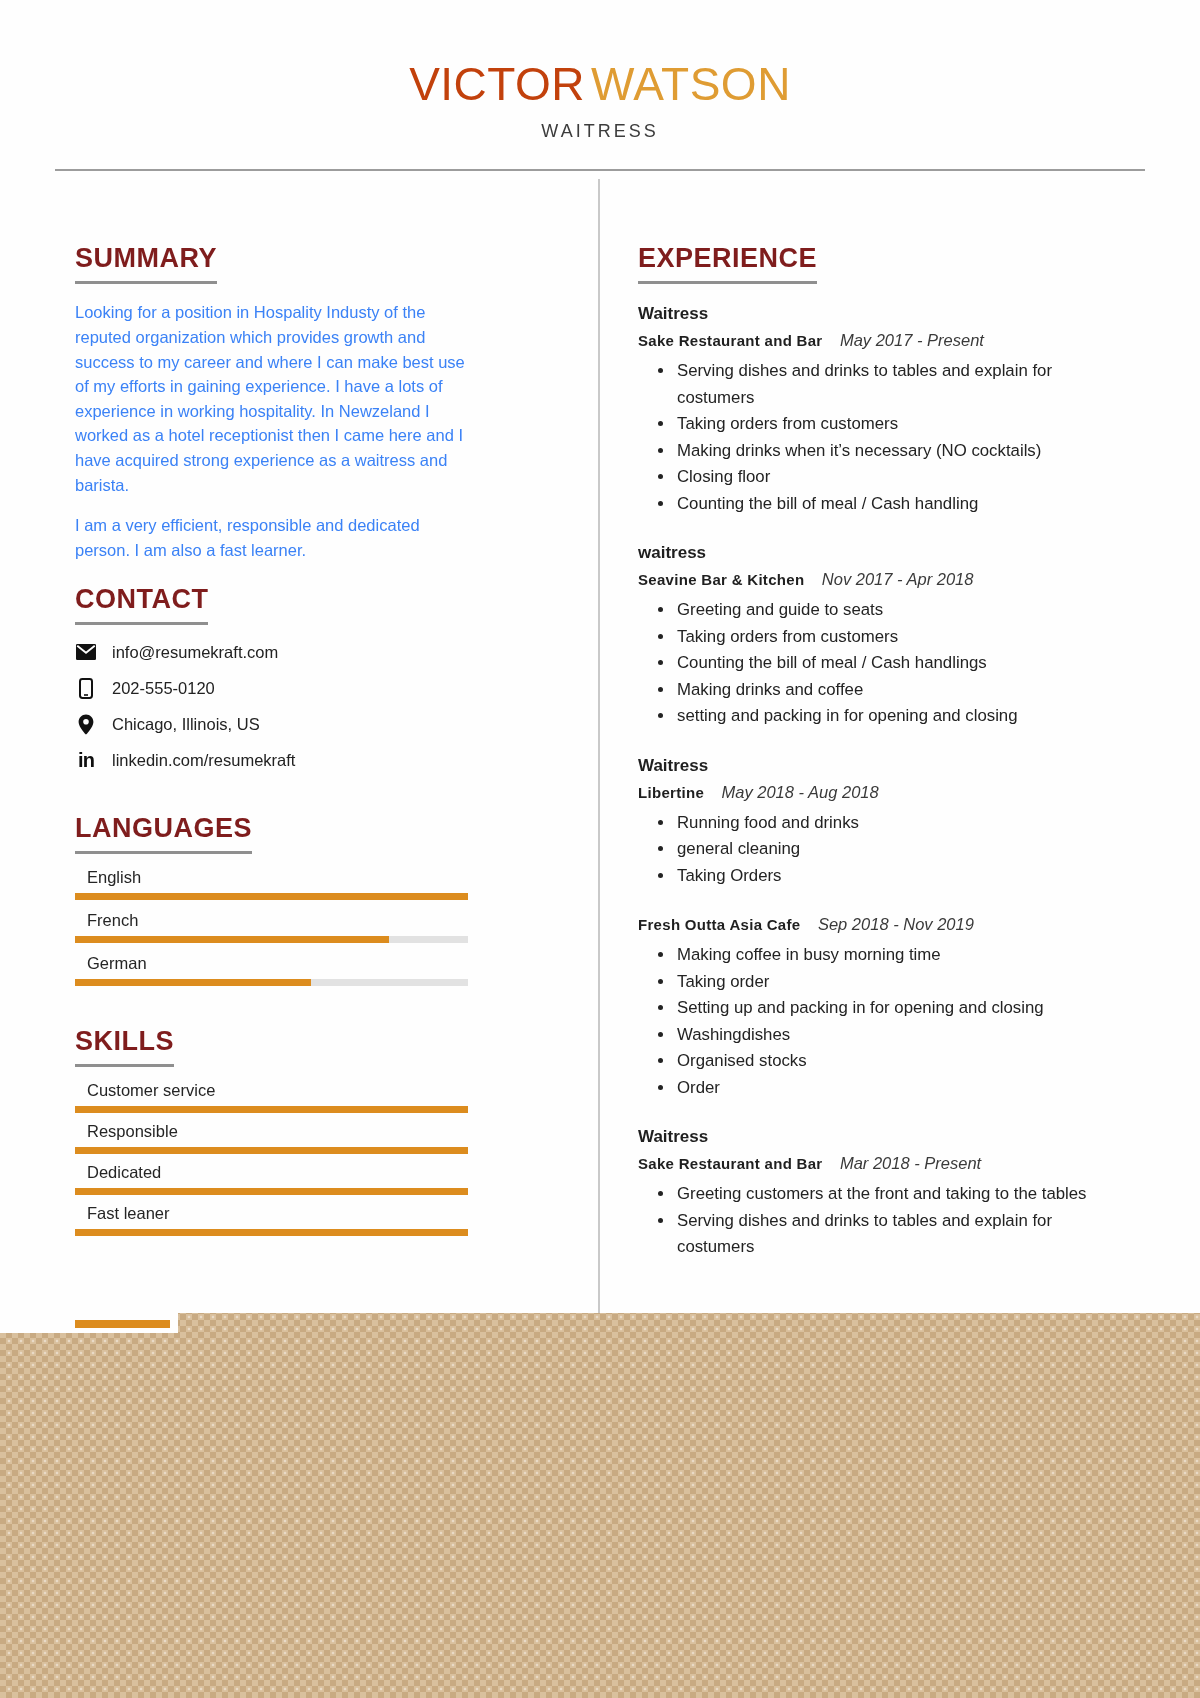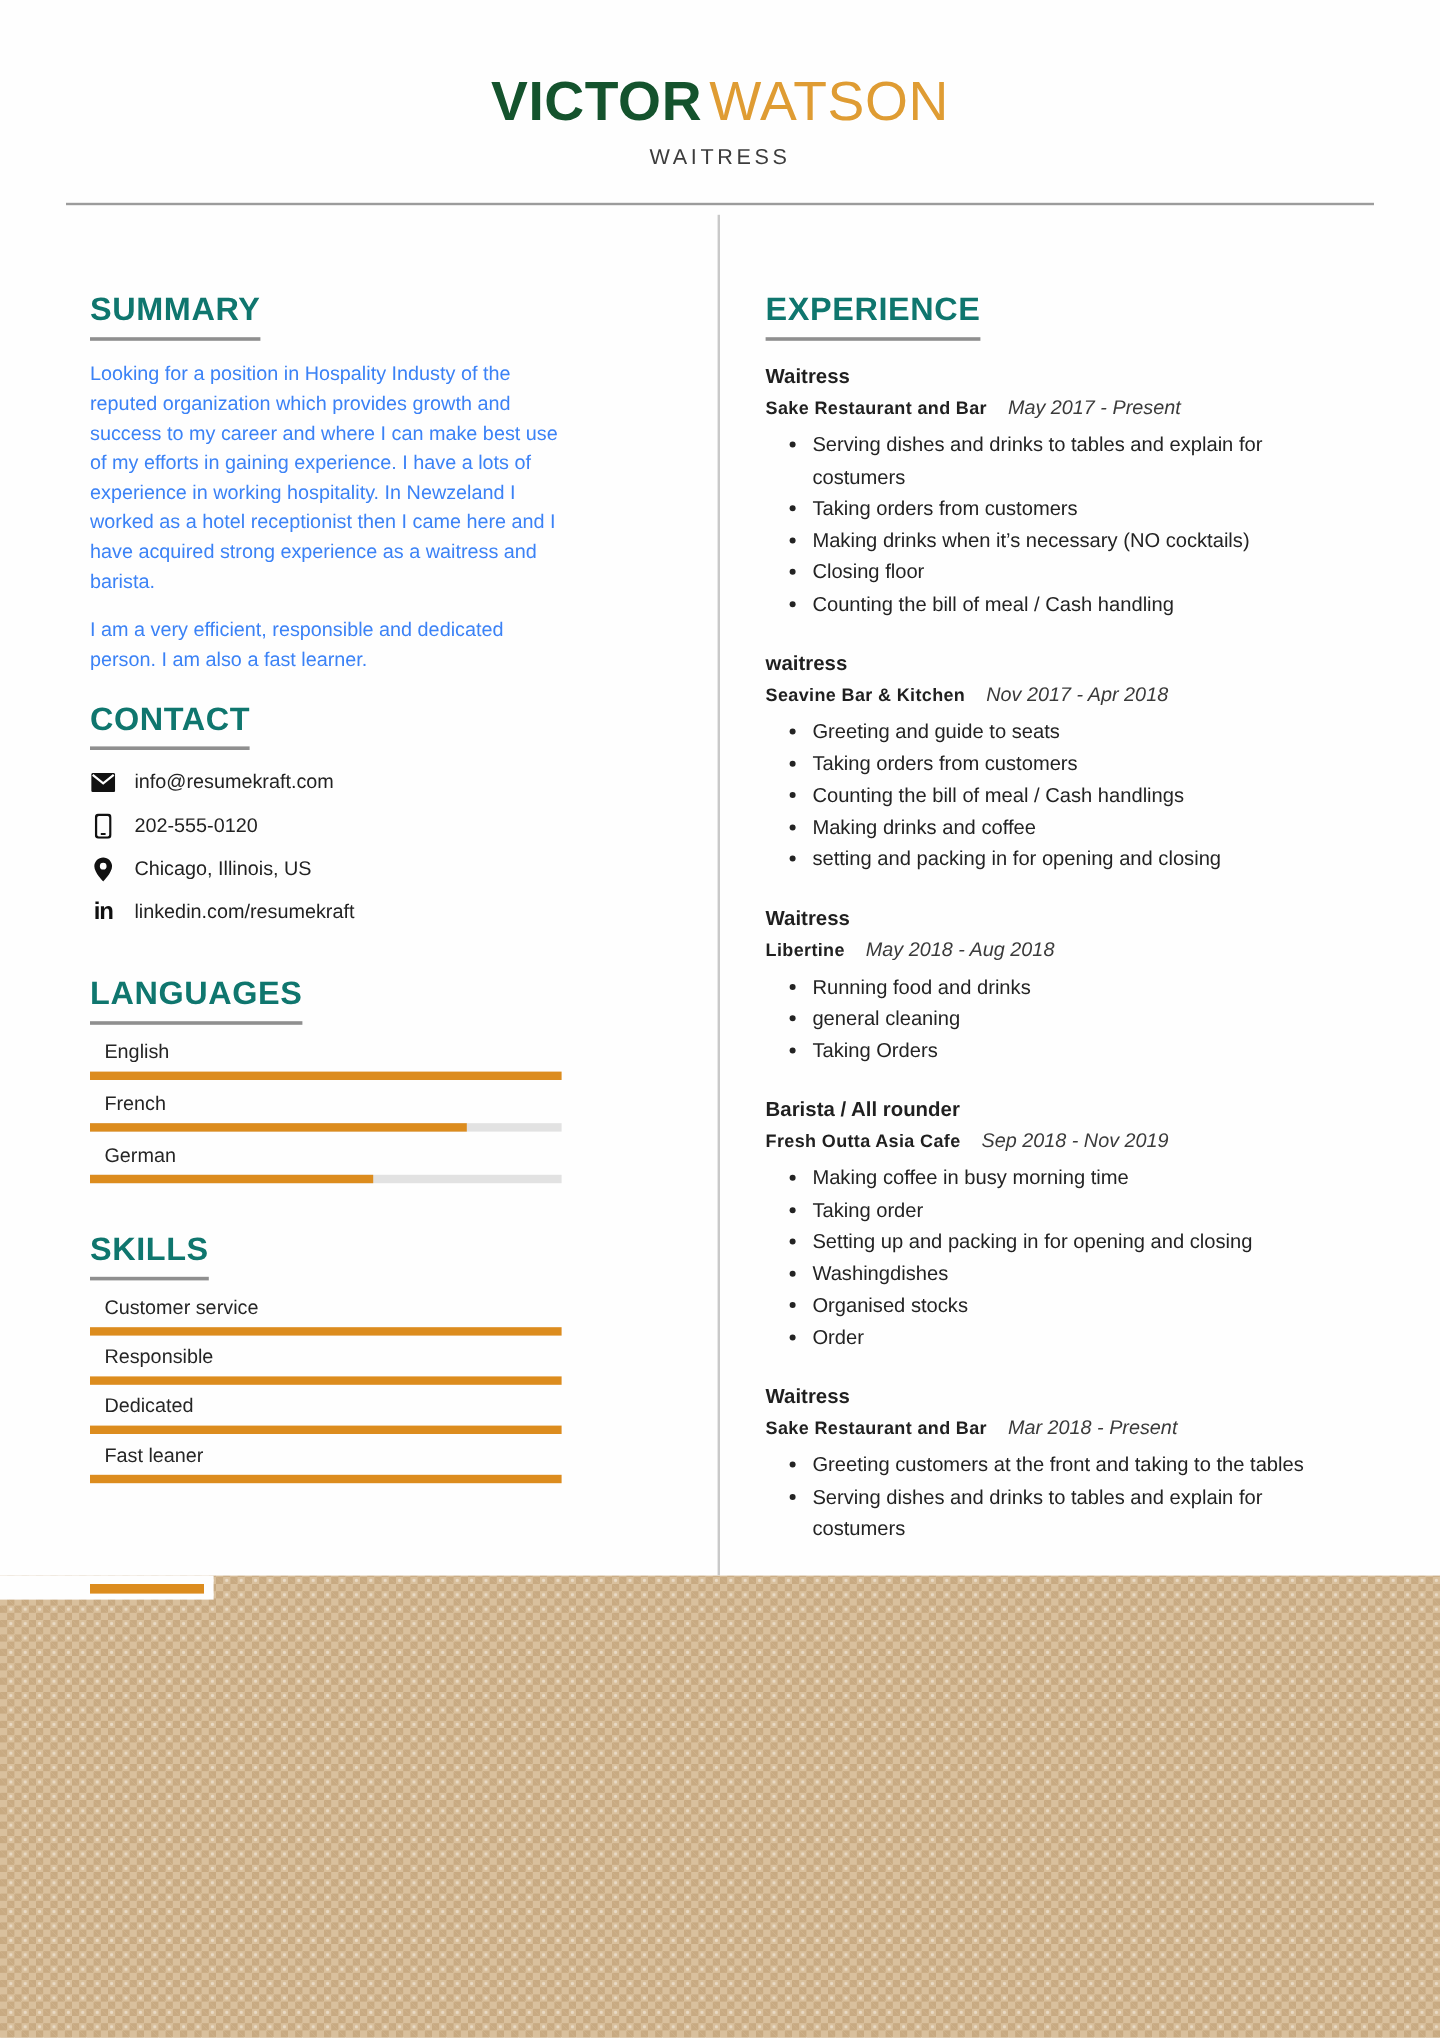--- a/index.html
+++ b/index.html
@@ -30,21 +30,21 @@
     overflow:hidden;
     display:flex;flex-direction:column;
   }
   
   .hdr{text-align:center;}
   .name{
     margin:8px 0 0 0;
     font-size:46px;line-height:1.05;
     letter-spacing:.5px;
   }
-  .name-first{color:#14532d;font-weight:700;}
+  .name-first{color:#c2410c;font-weight:400;}
   .name-last{color:#df9c33;font-weight:400;margin-left:6px;}
   .subtitle{
     margin-top:13px;
     font-size:18px;letter-spacing:3px;
     color:#3c3c3c;
   }
   .header-rule{
     margin-top:27px;height:2px;background:#9c9c9c;
   }
   
@@ -56,21 +56,21 @@
   .vdivider{
     position:absolute;left:543px;top:8px;bottom:0;
     width:2px;background:#c9c9c9;
   }
   .col-left{width:393px;margin-left:20px;flex:none;}
   .col-right{width:468px;margin-left:170px;flex:none;}
   
   h2{margin:0;font-size:27px;line-height:1.15;}
   .h-underline{
     display:inline-block;
-    color:#0f766e;font-weight:700;letter-spacing:.5px;
+    color:#7f1d1d;font-weight:700;letter-spacing:.5px;
     border-bottom:3px solid #8f8f8f;
     padding-bottom:7px;
   }
   
   .sec-summary p{
     margin:16px 0 0 0;
     font-size:16.5px;line-height:24.6px;color:#3b82f6;
   }
   
   .sec-contact{margin-top:22px;}
@@ -275,21 +275,20 @@
               <span class="job-dates">May 2018 - Aug 2018</span>
             </div>
             <ul>
               <li>Running food and drinks</li>
               <li>general cleaning</li>
               <li>Taking Orders</li>
             </ul>
           </article>
 
           <article class="job">
-            <div class="job-title">Barista / All rounder</div>
             <div class="job-line">
               <span class="job-company">Fresh Outta Asia Cafe</span>
               <span class="job-dates">Sep 2018 - Nov 2019</span>
             </div>
             <ul>
               <li>Making coffee in busy morning time</li>
               <li>Taking order</li>
               <li>Setting up and packing in for opening and closing</li>
               <li>Washingdishes</li>
               <li>Organised stocks</li>

